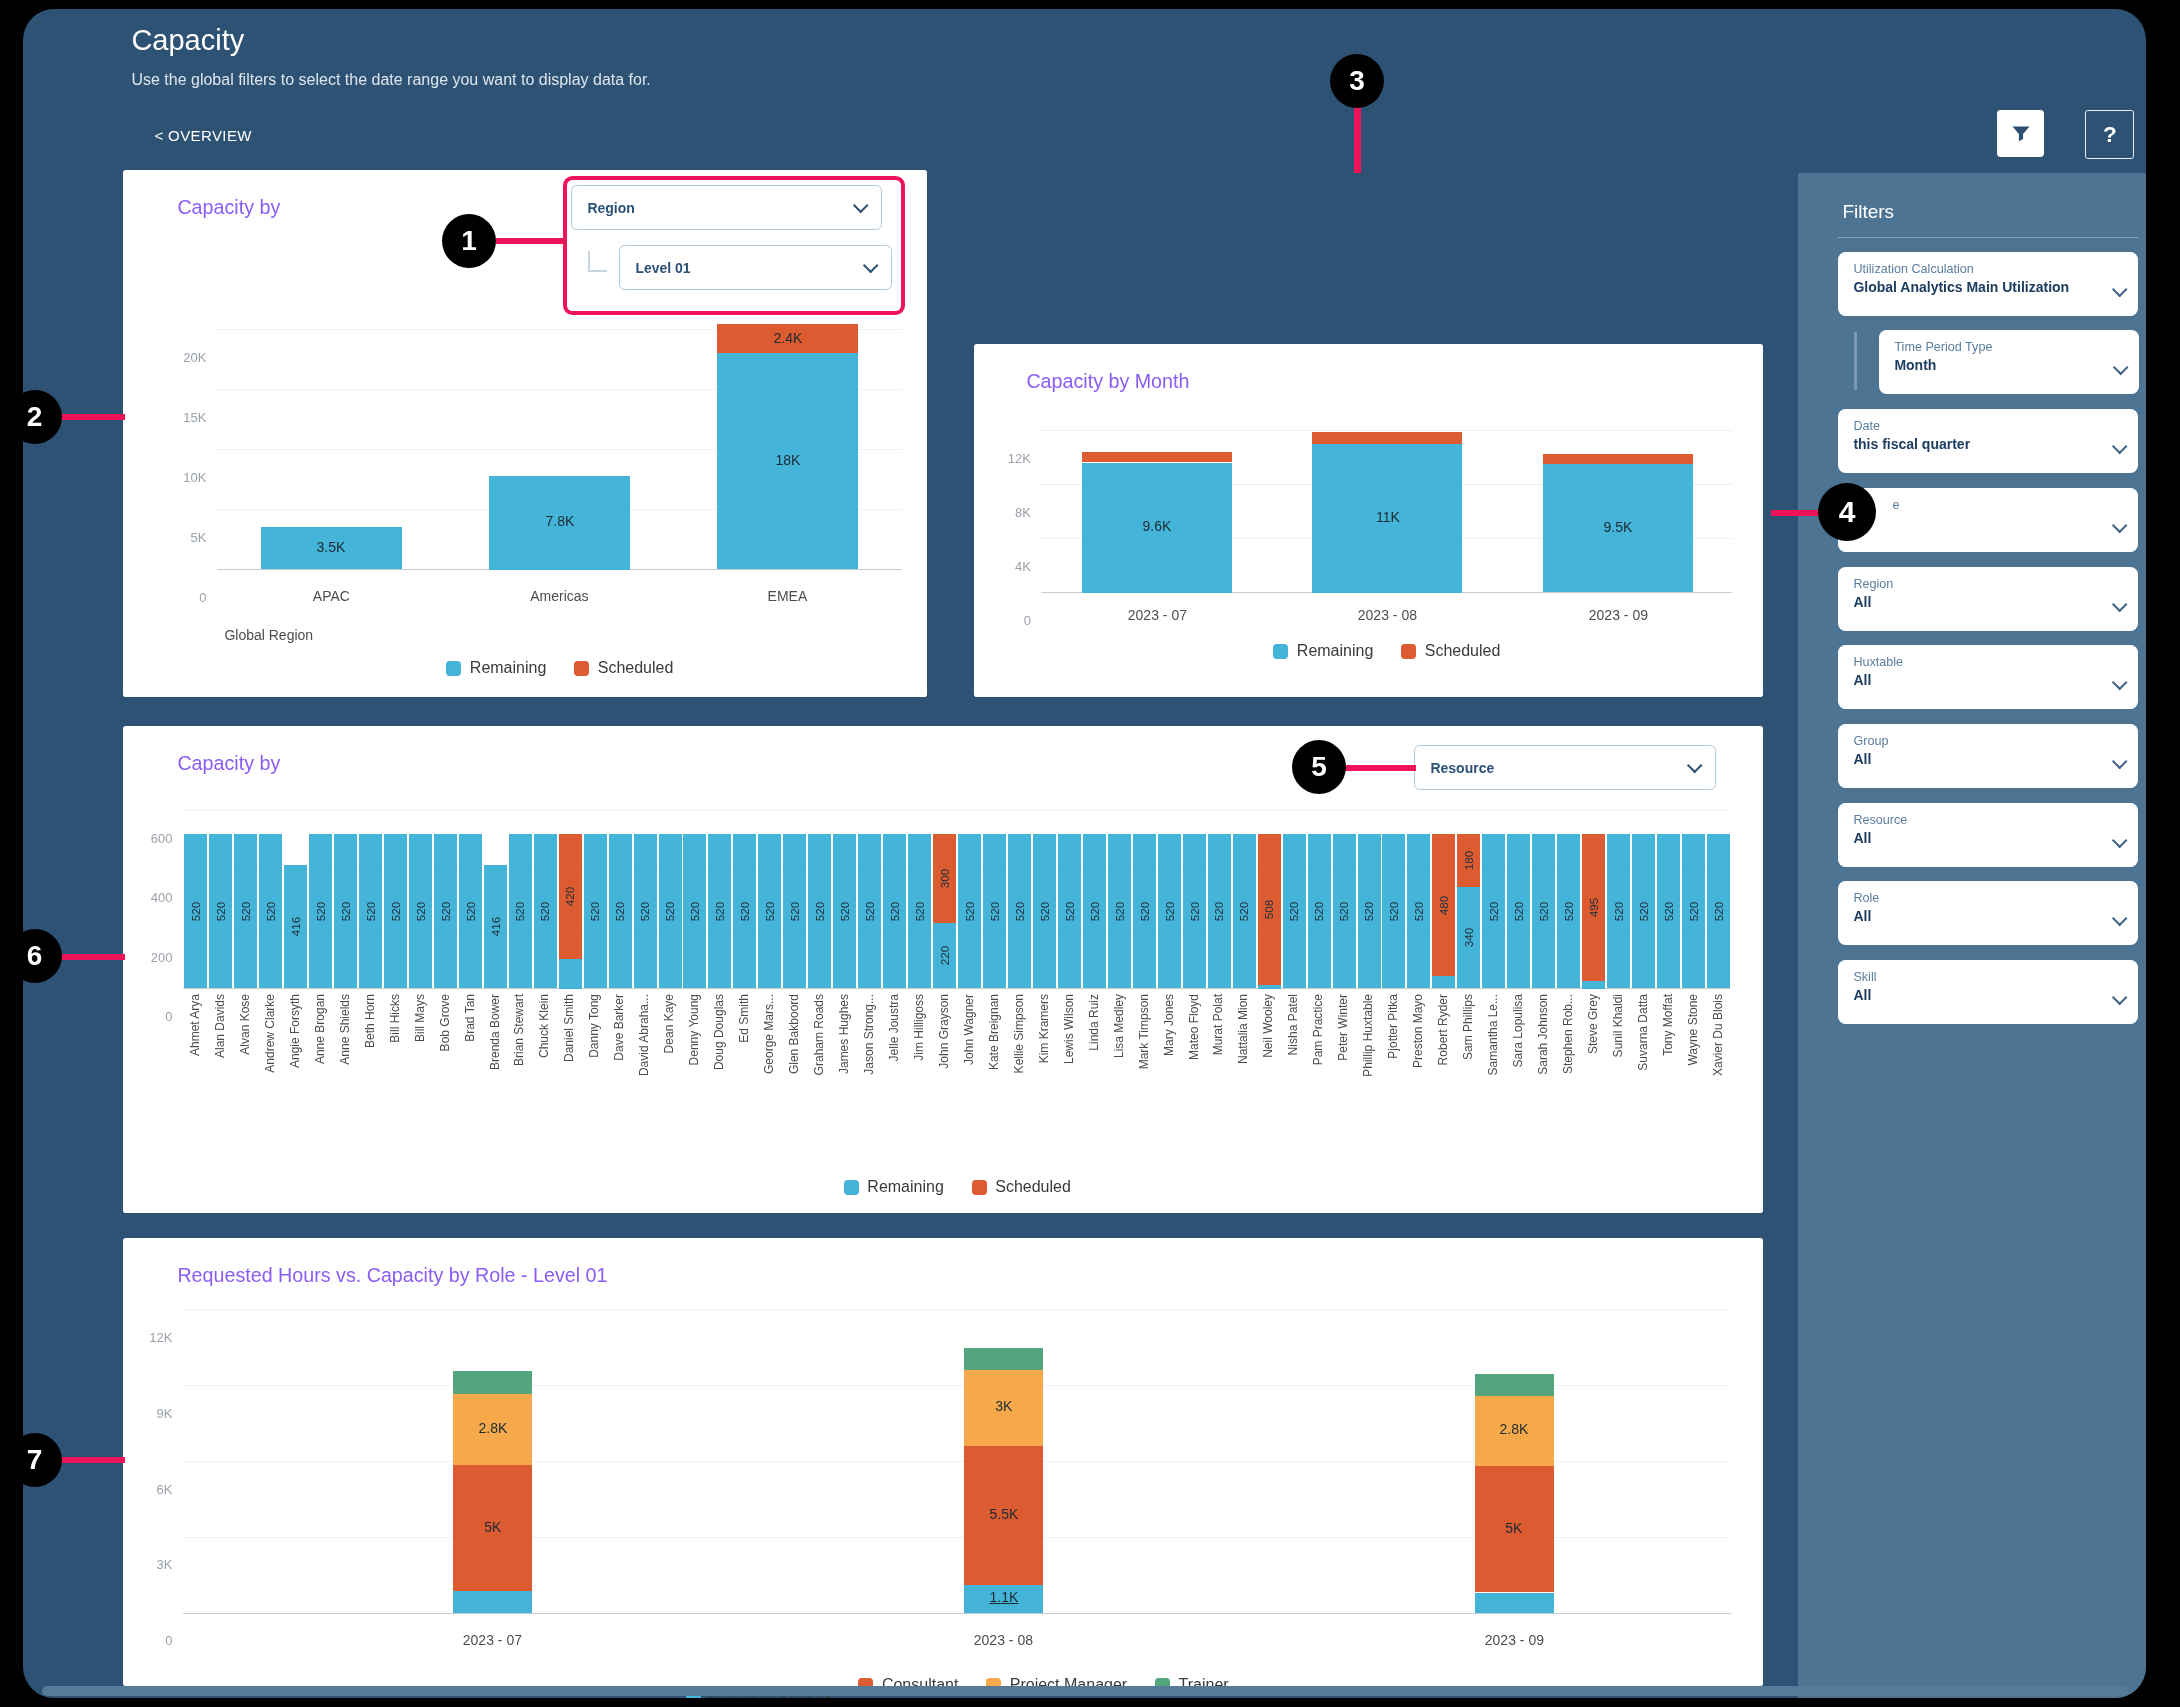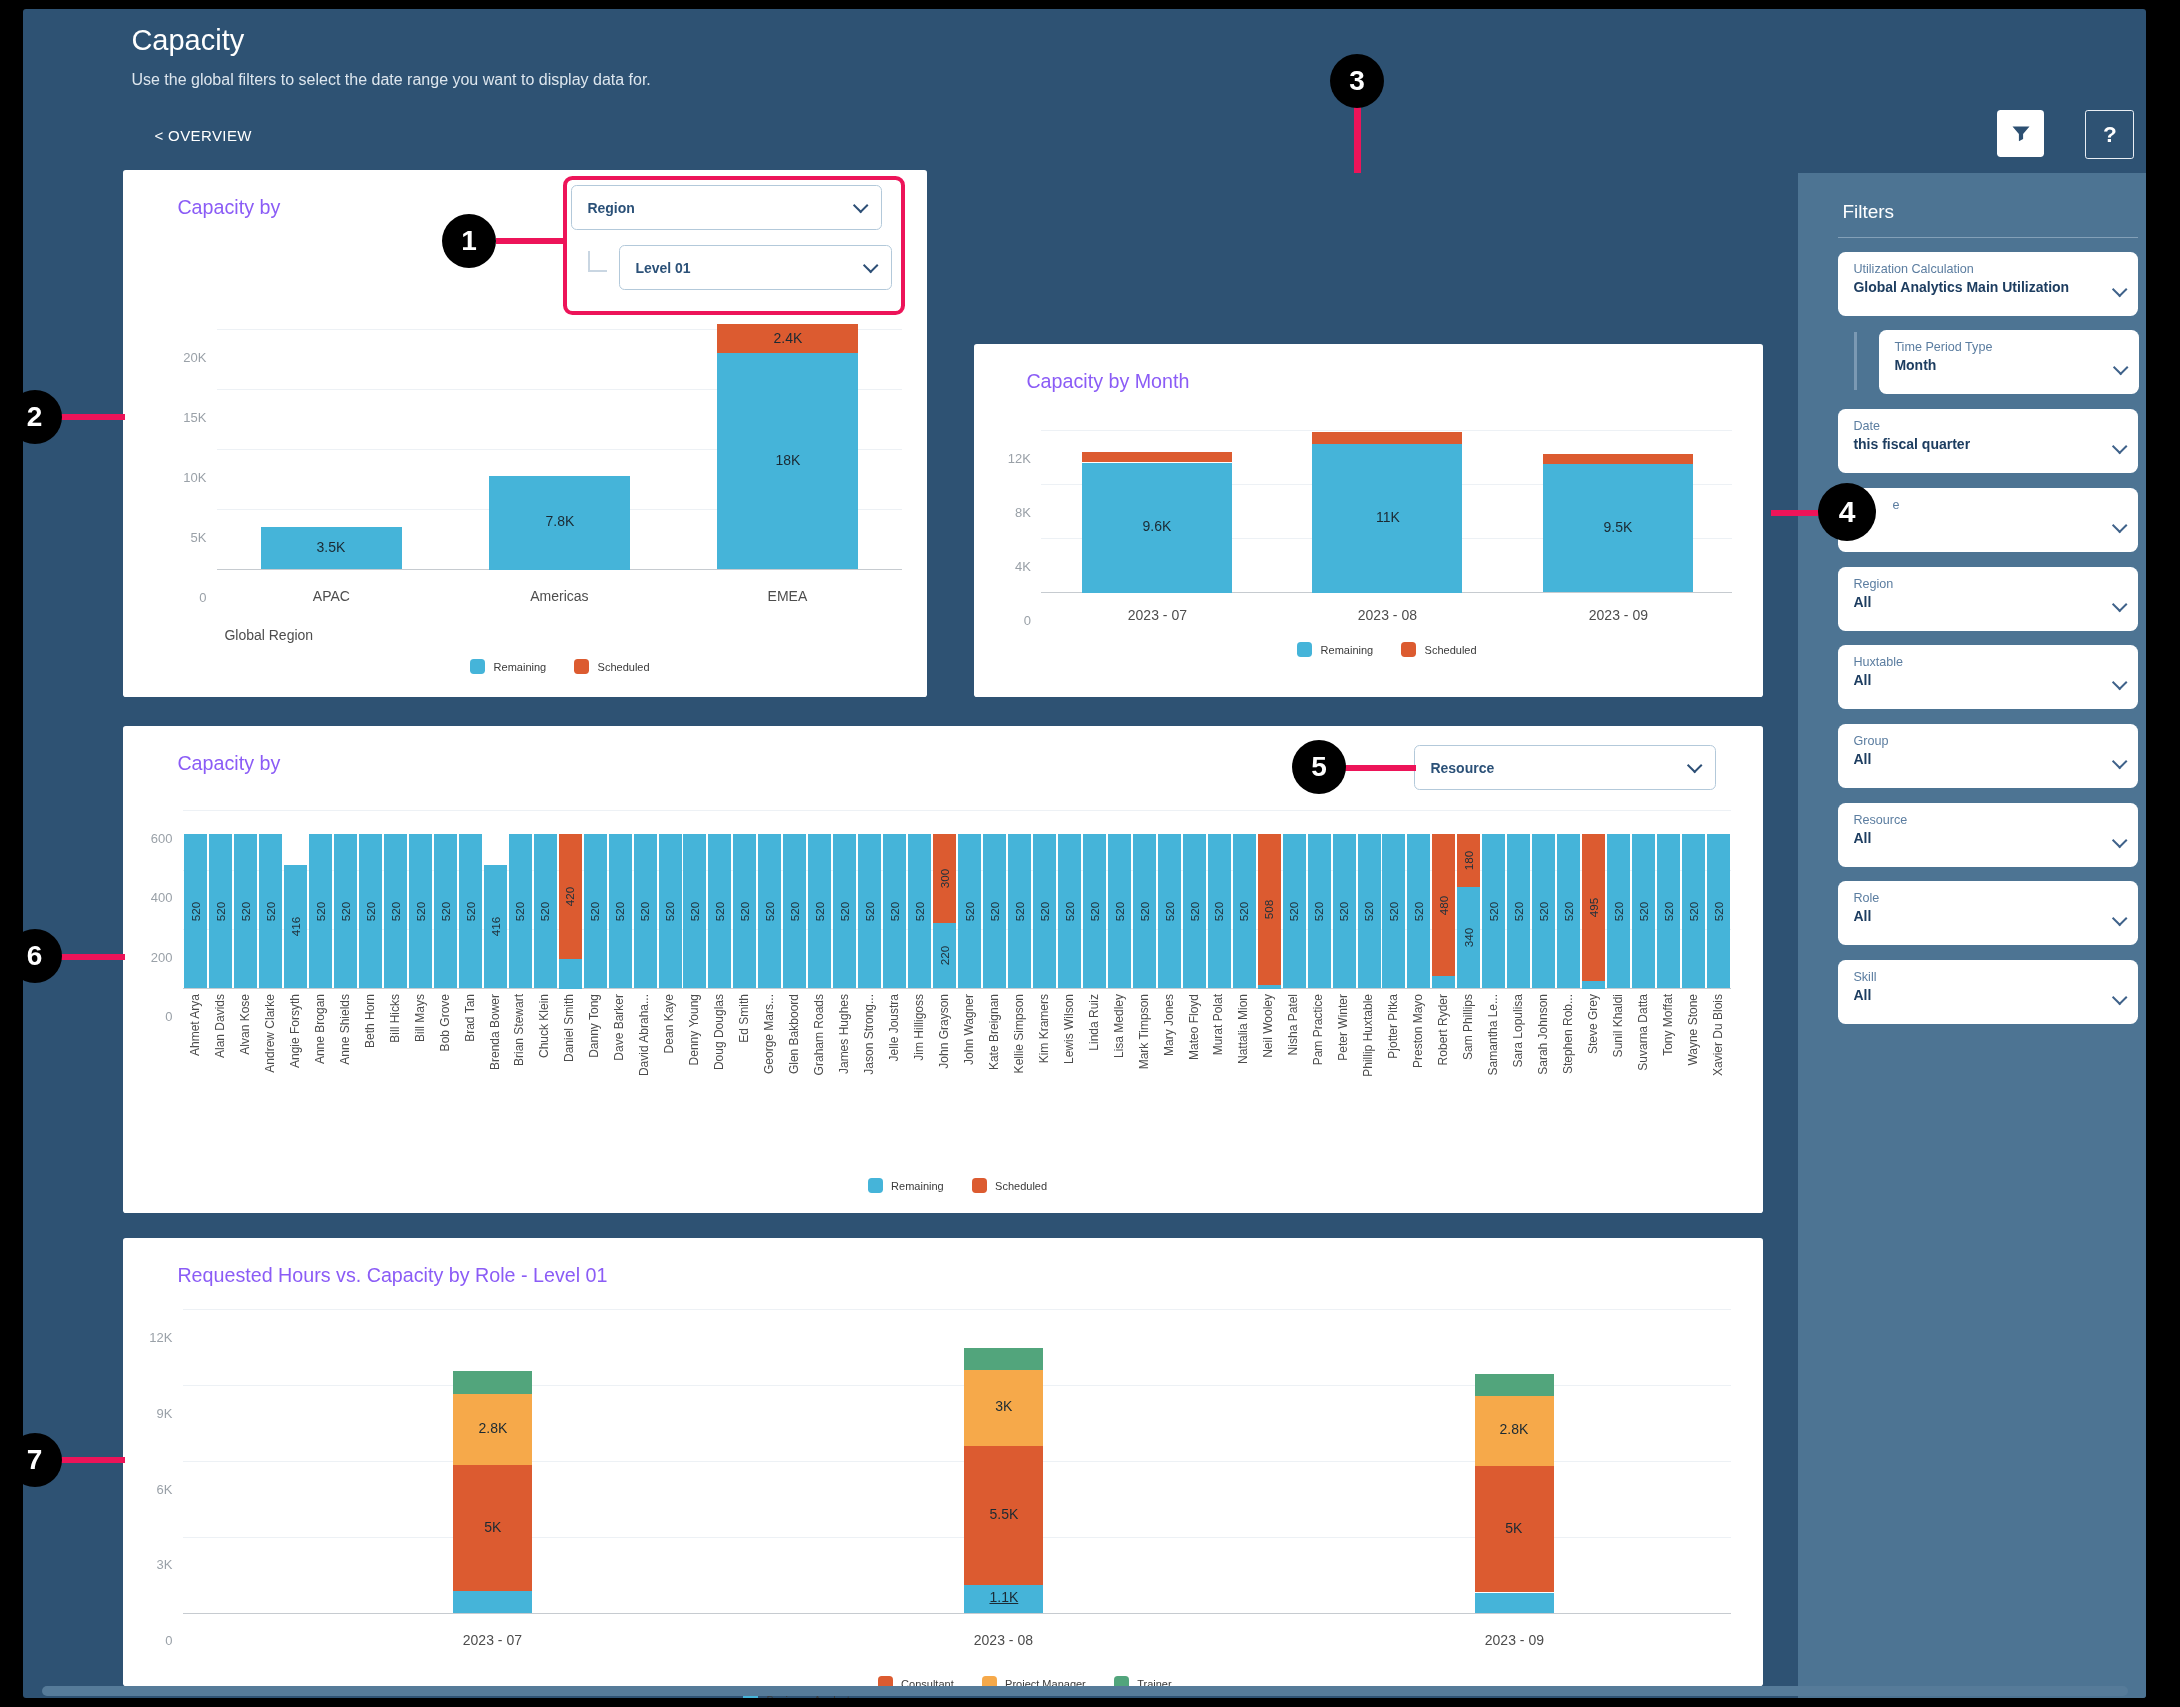--- a/index.html
+++ b/index.html
@@ -2,21 +2,21 @@
 <html style="font-size:15px"><head>
 <meta charset="utf-8">
 <style>
   html,body{margin:0;padding:0;}
   body{
     width:2180px;height:1708px;position:relative;background:#000;
     font-family:"Liberation Sans",sans-serif;overflow:hidden;
   }
   .app{
     position:absolute;left:23.4px;top:9.4px;width:2123px;height:1689px;
-    background:#2e5273;border-radius:3px;overflow:hidden;
+    background:#2e5273;border-radius:31px;overflow:hidden;
   }
   
   .hdr-title{position:absolute;left:108px;top:15px;font-size:29px;font-weight:500;color:#fff;}
   .hdr-sub{position:absolute;left:108px;top:62px;font-size:16px;color:#dde6ee;}
   .back-link{position:absolute;left:131px;top:118px;font-size:15px;color:#fff;letter-spacing:0.4px;cursor:pointer;text-decoration:none;}
   .btn-filter{position:absolute;left:1974px;top:101px;width:47px;height:47px;background:#fff;border-radius:3.7px;
     display:flex;align-items:center;justify-content:center;cursor:pointer;}
   .btn-help{position:absolute;left:2062px;top:101px;width:47px;height:47px;border:1.9px solid #e8eef4;border-radius:2.8px;
     color:#fff;font-size:22.5px;font-weight:700;display:flex;align-items:center;justify-content:center;cursor:pointer;}
   
@@ -43,21 +43,21 @@
   .ytick{position:absolute;font-size:13px;color:#9aa1a8;text-align:right;margin-top:29px;}
   .bar-seg{position:absolute;}
   .seg-label{position:absolute;font-size:14px;font-weight:500;color:#1b2a33;text-align:center;}
   .seg-label-v{position:absolute;font-size:11.7px;font-weight:500;color:#20313b;transform:rotate(-90deg);
     transform-origin:0 0;text-align:center;height:15px;line-height:15px;white-space:nowrap;}
   .xcat{position:absolute;font-size:14px;color:#4d4d4d;text-align:center;}
   .xname{position:absolute;font-size:12px;color:#4b4b4b;transform:rotate(-90deg);transform-origin:0 0;
     text-align:right;height:15px;line-height:15px;white-space:nowrap;}
   .xlabel{position:absolute;font-size:14px;color:#4d4d4d;}
   .legend{position:absolute;display:flex;justify-content:center;gap:28px;}
-  .legend-item{display:flex;align-items:center;gap:8.4px;font-size:11px;color:#3a3a3a;cursor:pointer;}
+  .legend-item{display:flex;align-items:center;gap:8.4px;font-size:16px;color:#3a3a3a;cursor:pointer;}
   .swatch{width:15px;height:15px;border-radius:3.7px;}
   
   .sidebar{position:absolute;left:1775px;top:164px;width:348px;height:1525px;background:#4d7493;}
   .f-title{position:absolute;left:44px;top:28px;font-size:19px;color:#fff;}
   .f-div{position:absolute;left:40px;top:64px;width:300px;height:0.9px;background:#83a0b8;}
   .fcard{position:absolute;left:40px;width:300px;height:64px;background:#fff;border-radius:7.5px;box-sizing:border-box;
     padding:9.4px 37px 0 15px;cursor:pointer;}
   .fcard.indent{left:81px;width:260px;}
   .fcard.obscured{padding-left:54px;}
   .f-label{font-size:12.6px;color:#5b7da0;margin-bottom:3.7px;}

